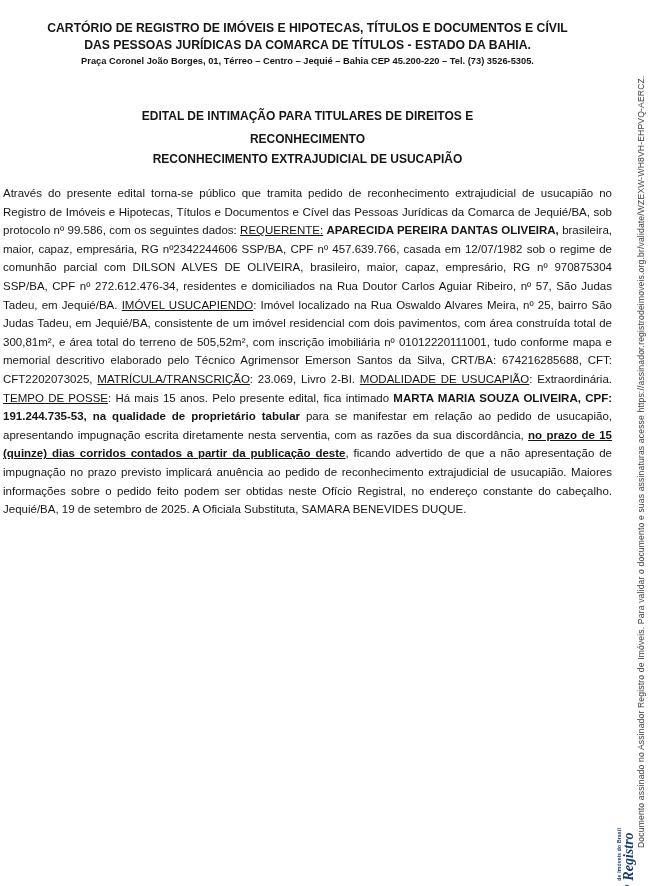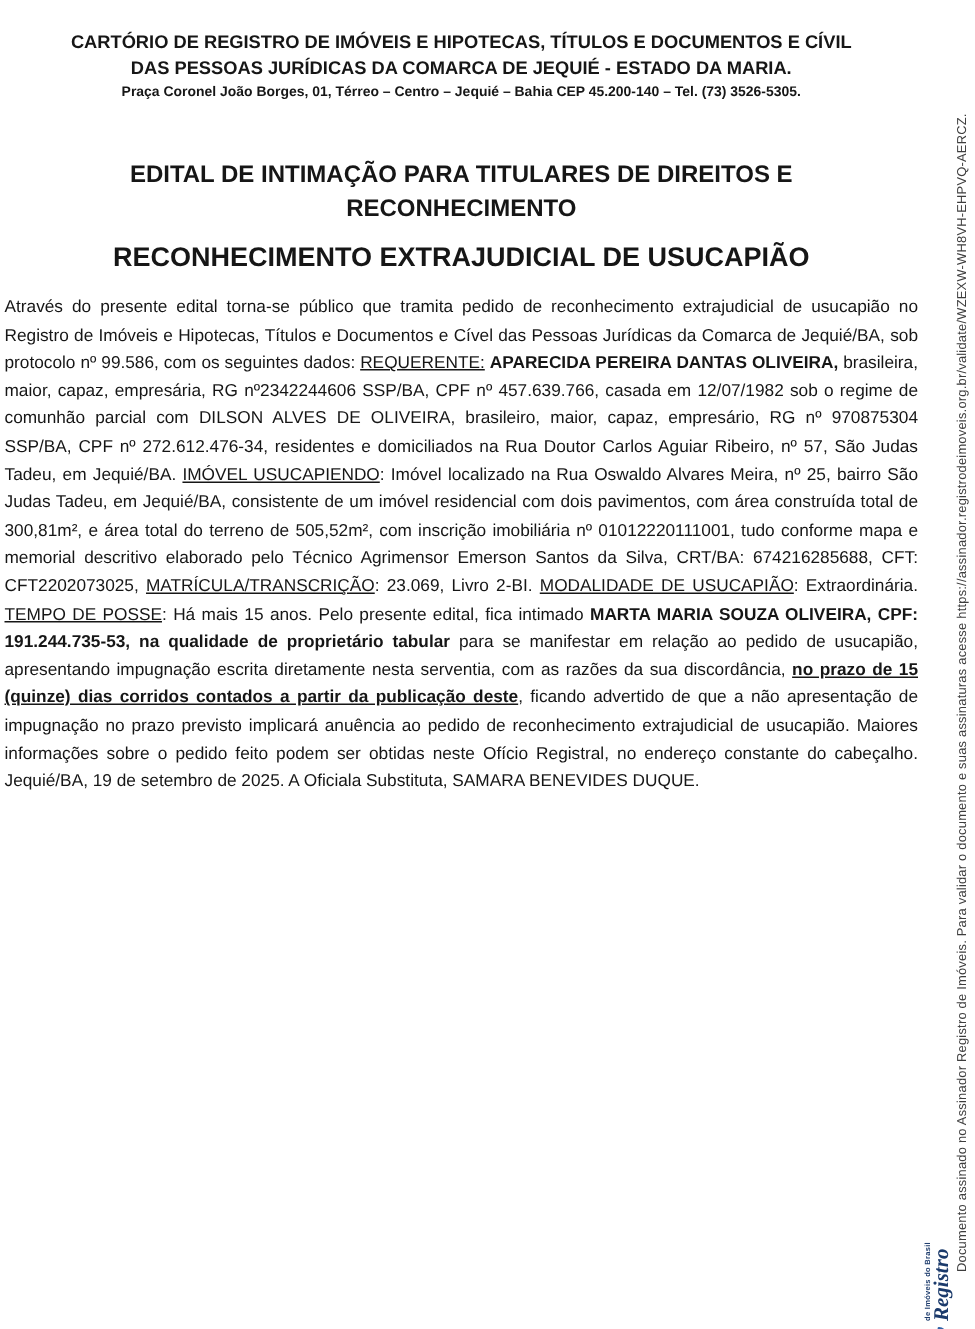--- a/index.html
+++ b/index.html
@@ -29,27 +29,26 @@
   }
   .address {
     font-weight: bold;
     font-size: 9.3px;
     line-height: 13px;
     margin-top: 2px;
   }
   .doc-title {
     margin-top: 37px;
     font-weight: bold;
-    font-size: 16px;
+    font-size: 12px;
     line-height: 23px;
   }
   .doc-subtitle {
-    margin-top: 12px;
     font-weight: bold;
-    font-size: 18px;
+    font-size: 12px;
     line-height: 17px;
   }
   .body-text {
     margin-top: 16px;
     text-align: justify;
     font-size: 11.5px;
     line-height: 18.6px;
   }
   .body-text .b { font-weight: bold; margin-top: 28px; }
   .body-text .u { text-decoration: underline; }
@@ -100,22 +99,22 @@
 </style>
 </head>
 <body>
 
 <div class="page">
 
   <div class="content">
 
     <div class="header">
       <div class="hline">CARTÓRIO DE REGISTRO DE IMÓVEIS E HIPOTECAS, TÍTULOS E DOCUMENTOS E CÍVIL</div>
-      <div class="hline">DAS PESSOAS JURÍDICAS DA COMARCA DE JEQUIÉ - ESTADO DA MARIA.</div>
-      <div class="address">Praça Coronel João Borges, 01, Térreo – Centro – Jequié – Bahia CEP 45.200-140 – Tel. (73) 3526-5305.</div>
+      <div class="hline">DAS PESSOAS JURÍDICAS DA COMARCA DE TÍTULOS - ESTADO DA BAHIA.</div>
+      <div class="address">Praça Coronel João Borges, 01, Térreo – Centro – Jequié – Bahia CEP 45.200-220 – Tel. (73) 3526-5305.</div>
     </div>
 
     <div class="doc-title">
       <div>EDITAL DE INTIMAÇÃO PARA TITULARES DE DIREITOS E</div>
       <div>RECONHECIMENTO</div>
     </div>
 
     <div class="doc-subtitle">RECONHECIMENTO EXTRAJUDICIAL DE USUCAPIÃO</div>
 
     <p class="body-text"><span>Através do presente edital torna-se público que tramita pedido de reconhecimento extrajudicial de usucapião no Registro de Imóveis e Hipotecas, Títulos e Documentos e Cível das Pessoas Jurídicas da Comarca de Jequié/BA, sob protocolo nº 99.586, com os seguintes dados: </span><span class="u">REQUERENTE:</span><span> </span><span class="b">APARECIDA PEREIRA DANTAS OLIVEIRA,</span><span> brasileira, maior, capaz, empresária, RG nº2342244606 SSP/BA, CPF nº 457.639.766, casada em 12/07/1982 sob o regime de comunhão parcial com DILSON ALVES DE OLIVEIRA, brasileiro, maior, capaz, empresário, RG nº 970875304 SSP/BA, CPF nº 272.612.476-34, residentes e domiciliados na Rua Doutor Carlos Aguiar Ribeiro, nº 57, São Judas Tadeu, em Jequié/BA. </span><span class="u">IMÓVEL USUCAPIENDO</span><span>: Imóvel localizado na Rua Oswaldo Alvares Meira, nº 25, bairro São Judas Tadeu, em Jequié/BA, consistente de um imóvel residencial com dois pavimentos, com área construída total de 300,81m², e área total do terreno de 505,52m², com inscrição imobiliária nº 01012220111001, tudo conforme mapa e memorial descritivo elaborado pelo Técnico Agrimensor Emerson Santos da Silva, CRT/BA: 674216285688, CFT: CFT2202073025, </span><span class="u">MATRÍCULA/TRANSCRIÇÃO</span><span>: 23.069, Livro 2-BI. </span><span class="u">MODALIDADE DE USUCAPIÃO</span><span>: Extraordinária. </span><span class="u">TEMPO DE POSSE</span><span>: Há mais 15 anos. Pelo presente edital, fica intimado </span><span class="b">MARTA MARIA SOUZA OLIVEIRA, CPF: 191.244.735-53, na qualidade de proprietário tabular</span><span> para se manifestar em relação ao pedido de usucapião, apresentando impugnação escrita diretamente nesta serventia, com as razões da sua discordância, </span><span class="b u">no prazo de 15 (quinze) dias corridos contados a partir da publicação deste</span><span>, ficando advertido de que a não apresentação de impugnação no prazo previsto implicará anuência ao pedido de reconhecimento extrajudicial de usucapião. Maiores informações sobre o pedido feito podem ser obtidas neste Ofício Registral, no endereço constante do cabeçalho. Jequié/BA, 19 de setembro de 2025. A Oficiala Substituta, SAMARA BENEVIDES DUQUE.</span></p>

